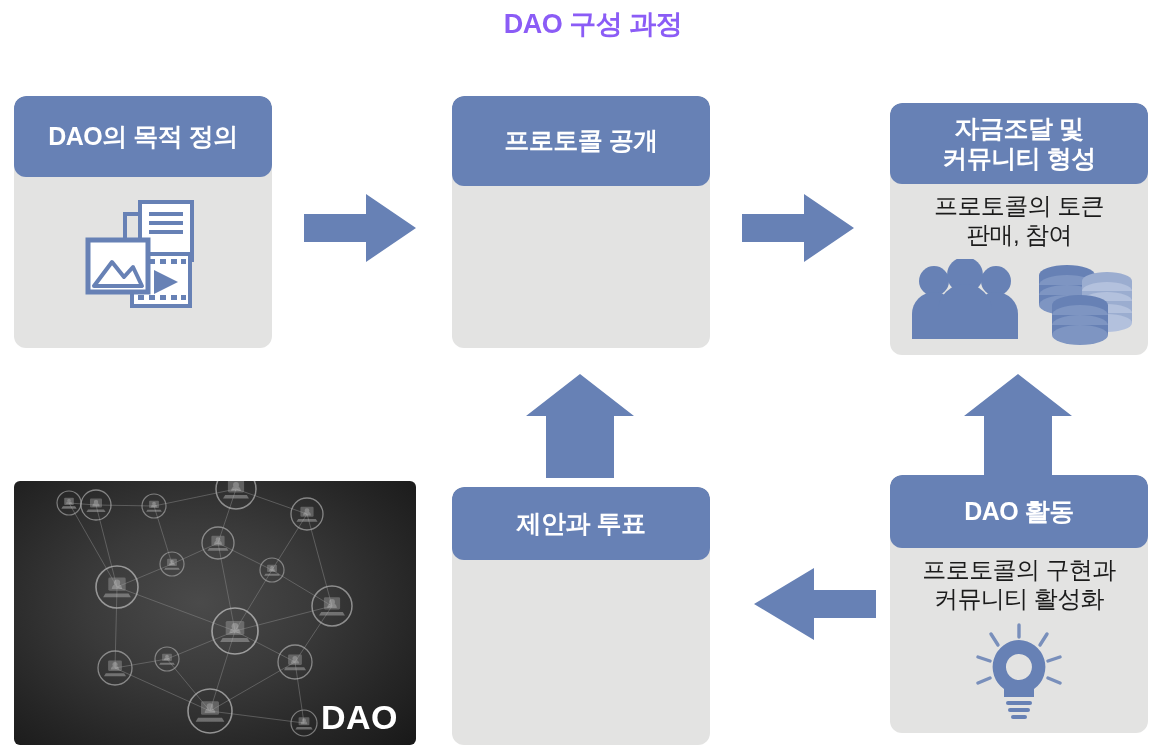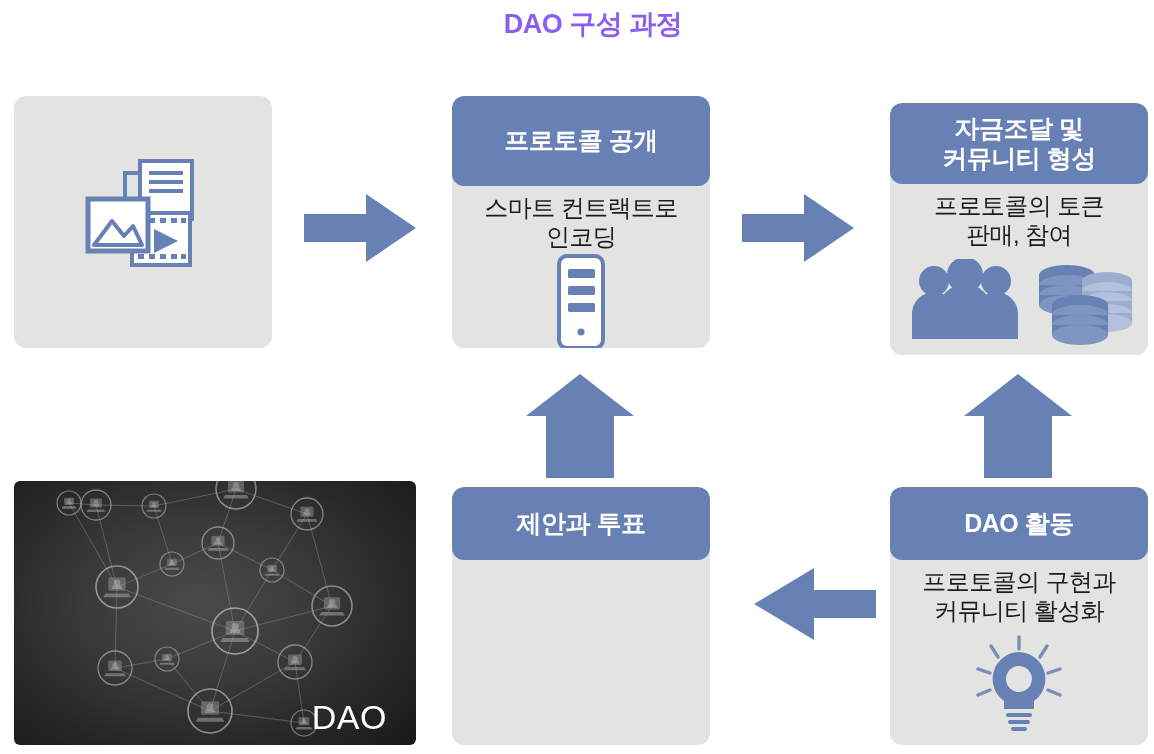--- a/index.html
+++ b/index.html
@@ -87,21 +87,21 @@
 
   #card-protocol  { left: 452px; top: 96px;  width: 258px; height: 252px; }
   #card-protocol .card-header { height: 90px; }
 
   #card-funding   { left: 890px; top: 103px;  width: 258px; height: 252px; }
   #card-funding .card-header  { height: 81px; }
 
   #card-proposal  { left: 452px; top: 487px; width: 258px; height: 258px; gap: 15px; }
   #card-proposal .card-header { height: 73px; }
 
-  #card-activity  { left: 890px; top: 487px; width: 258px; height: 258px; }
+  #card-activity  { left: 890px; top: 475px; width: 258px; height: 258px; }
   #card-activity .card-header { height: 73px; }
 
   
   .arrow { position: absolute; }
   #arrow-right-1 { left: 304px; top: 192px; }
   #arrow-right-2 { left: 742px; top: 192px; }
   #arrow-up-1    { left: 524px; top: 372px; }
   #arrow-up-2    { left: 962px; top: 372px; }
   #arrow-left-1  { left: 752px; top: 566px; }
 
@@ -111,34 +111,37 @@
     left: 14px;
     top: 481px;
     width: 402px;
     height: 264px;
     border-radius: 6px;
     overflow: hidden;
     background: radial-gradient(ellipse 80% 85% at 46% 46%, #4a4a4a 0%, #3a3a3a 35%, #262626 68%, #141414 100%);
   }
   #network-label {
     position: absolute;
-    right: 29px;
+    right: 18px;
     bottom: 8px;
     color: #ffffff;
     font-size: 34px;
-    font-weight: 400;
+    font-weight: 700;
     letter-spacing: 0.5px;
   }
 </style>
 </head>
 <body>
 
 <div id="page-title">DAO 구성 과정</div>
 
 <div class="card" id="card-purpose">
+  <div class="card-header">
+    <span>DAO의 목적 정의</span>
+  </div>
   <div class="card-body">
     <div class="card-icon">
       <svg width="150" height="150" viewBox="0 0 150 150" aria-hidden="true">
 
         <path d="M57 22 h52 v58 h-20 v12 h-32 z" fill="none" stroke="#6781b5" stroke-width="4"></path>
 
         <rect x="72" y="10" width="52" height="58" fill="#ffffff" stroke="#6781b5" stroke-width="4"></rect>
         <line x1="81" y1="22" x2="115" y2="22" stroke="#6781b5" stroke-width="4"></line>
         <line x1="81" y1="31" x2="115" y2="31" stroke="#6781b5" stroke-width="4"></line>
         <line x1="81" y1="40" x2="115" y2="40" stroke="#6781b5" stroke-width="4"></line>
@@ -167,33 +170,20 @@
 
 <div class="arrow" id="arrow-right-1">
   <svg width="114" height="72" viewBox="0 0 114 72" aria-hidden="true">
     <path d="M0 22 h62 V2 l50 34 l-50 34 V50 H0 z" fill="#6781b5"></path>
   </svg>
 </div>
 
 <div class="card" id="card-protocol">
   <div class="card-header">
     <span>프로토콜 공개</span>
-  </div>
-  <div class="card-body">
-    <div class="card-sub">스마트 컨트랙트로
-인코딩</div>
-    <div class="card-icon">
-      <svg width="70" height="100" viewBox="0 0 70 100" aria-hidden="true">
-        <rect x="13" y="4" width="44" height="92" rx="8" fill="#ffffff" stroke="#6781b5" stroke-width="4"></rect>
-        <rect x="22" y="17" width="27" height="9" rx="1.5" fill="#6781b5"></rect>
-        <rect x="22" y="34" width="27" height="9" rx="1.5" fill="#6781b5"></rect>
-        <rect x="22" y="51" width="27" height="9" rx="1.5" fill="#6781b5"></rect>
-        <circle cx="35" cy="80" r="3.6" fill="#6781b5"></circle>
-      </svg>
-    </div>
   </div>
 </div>
 
 <div class="arrow" id="arrow-right-2">
   <svg width="114" height="72" viewBox="0 0 114 72" aria-hidden="true">
     <path d="M0 22 h62 V2 l50 34 l-50 34 V50 H0 z" fill="#6781b5"></path>
   </svg>
 </div>
 
 <div class="card" id="card-funding">

